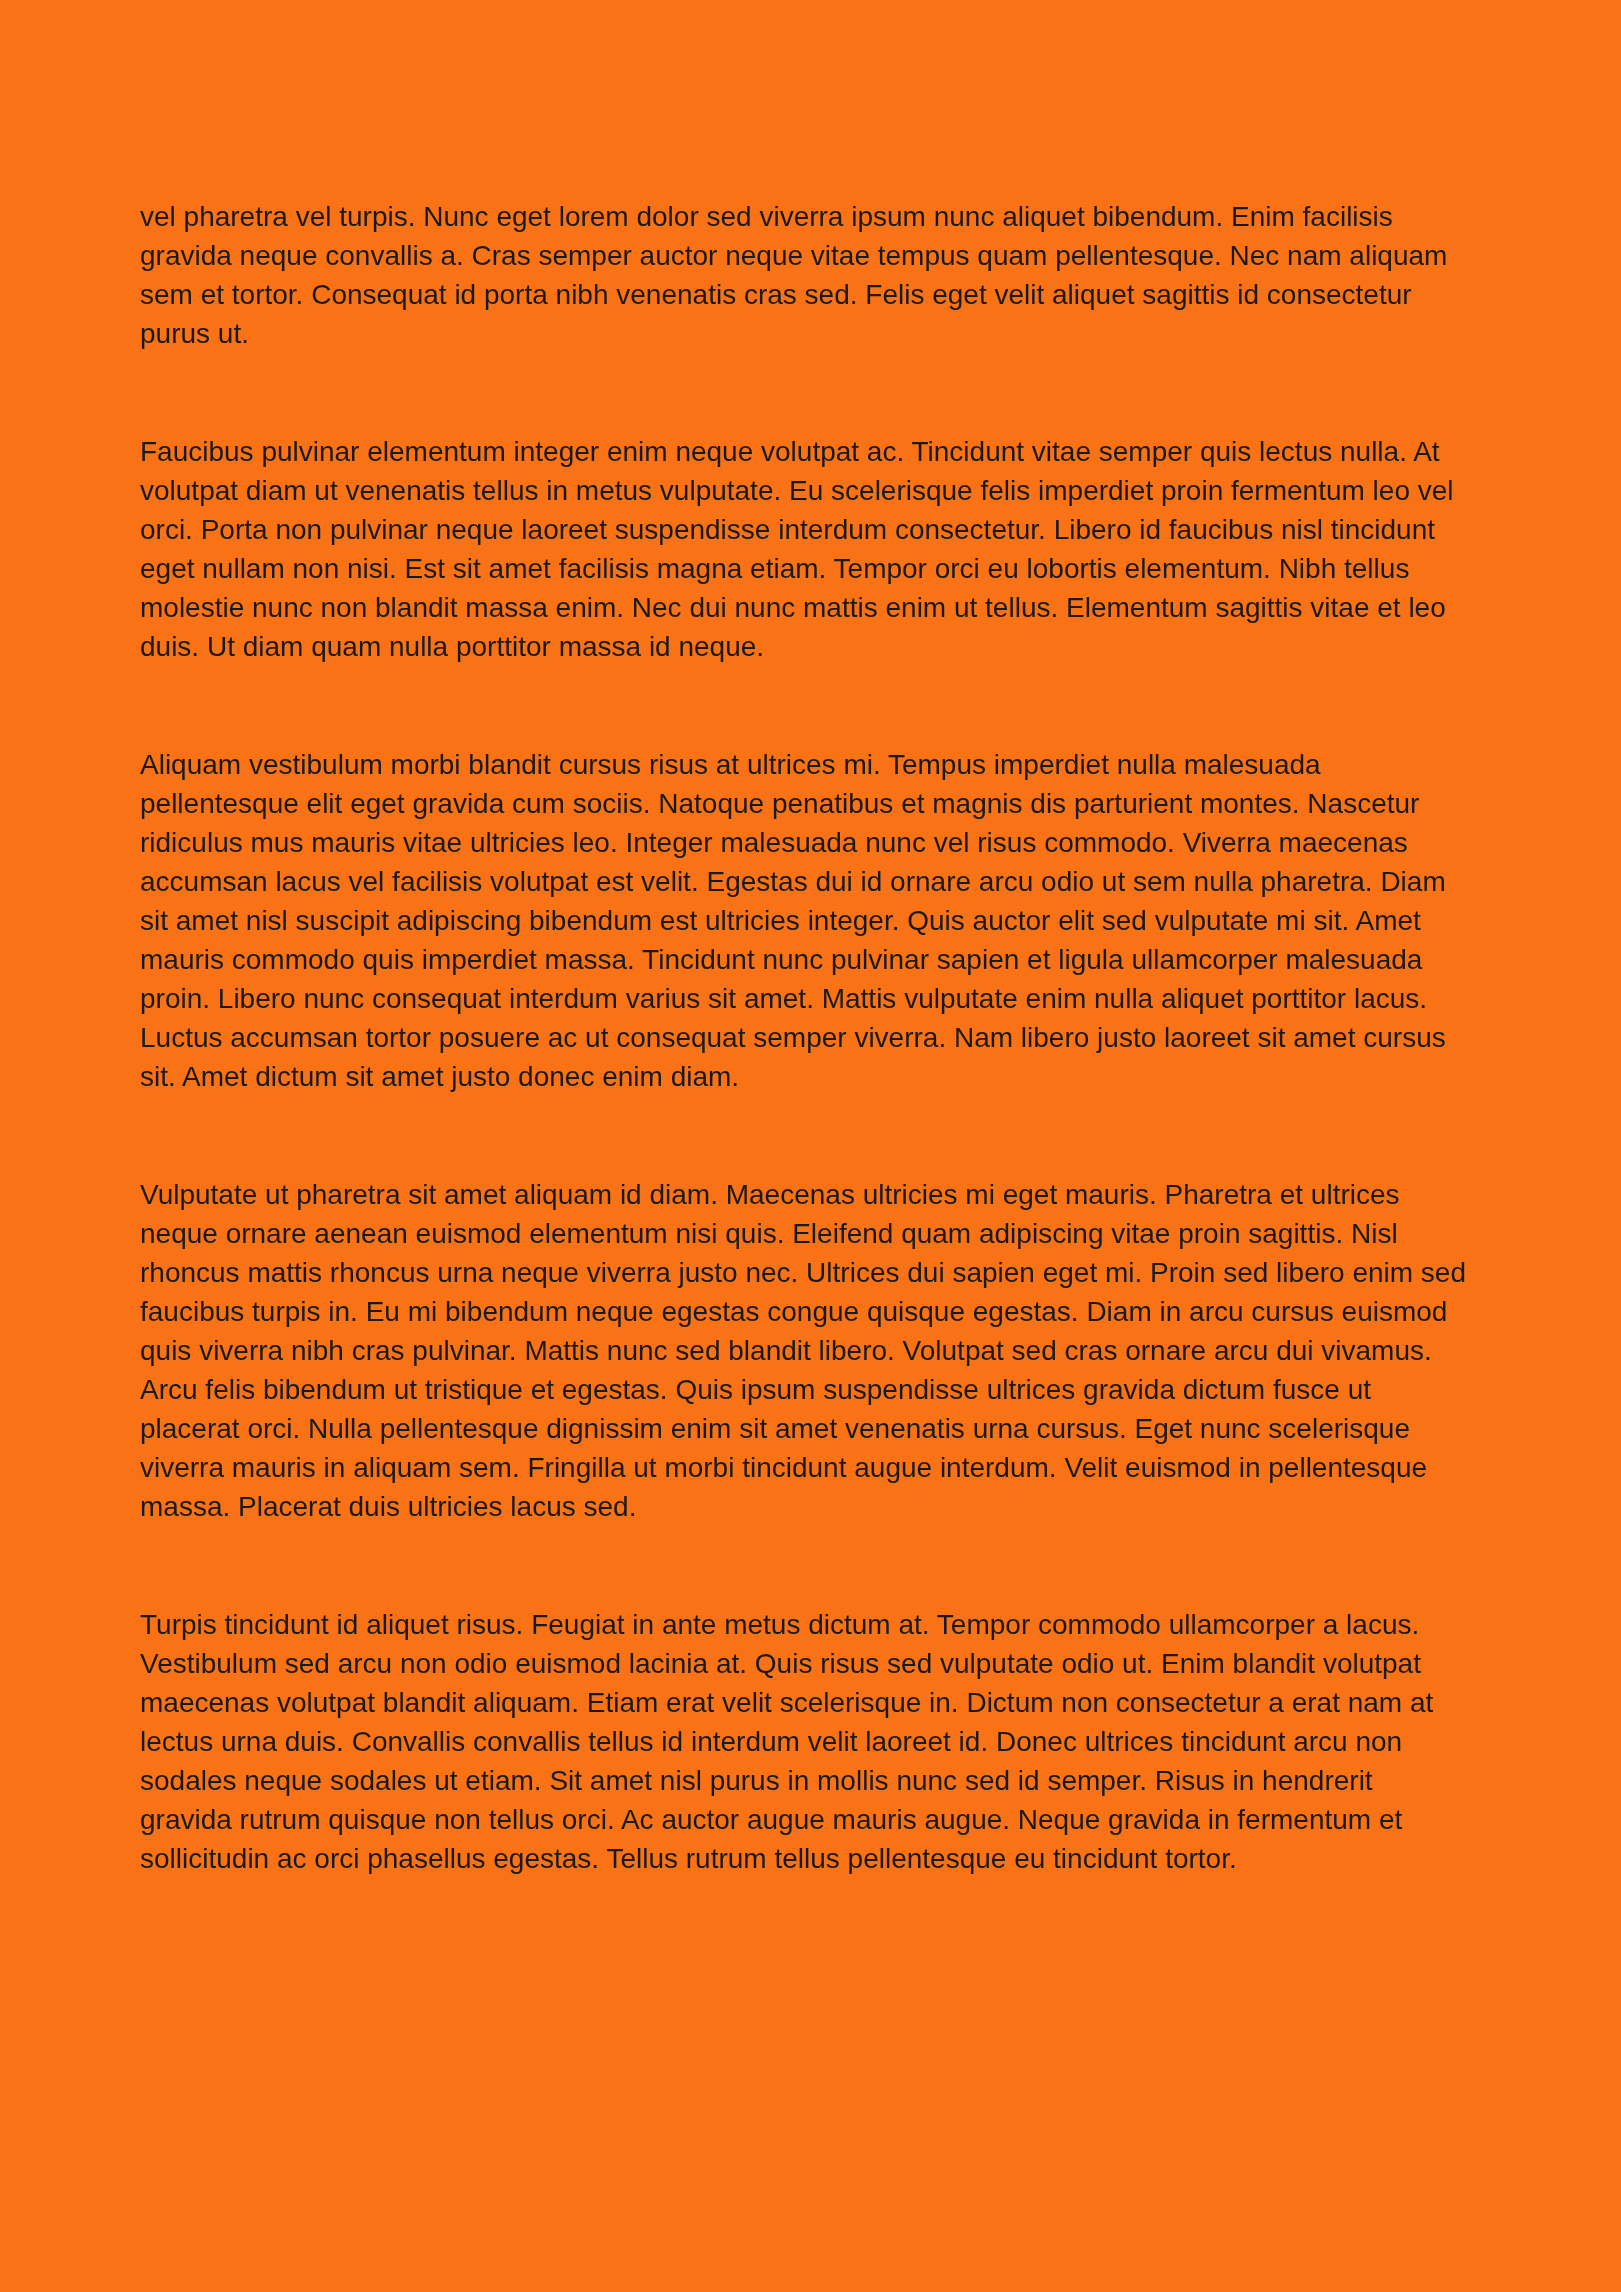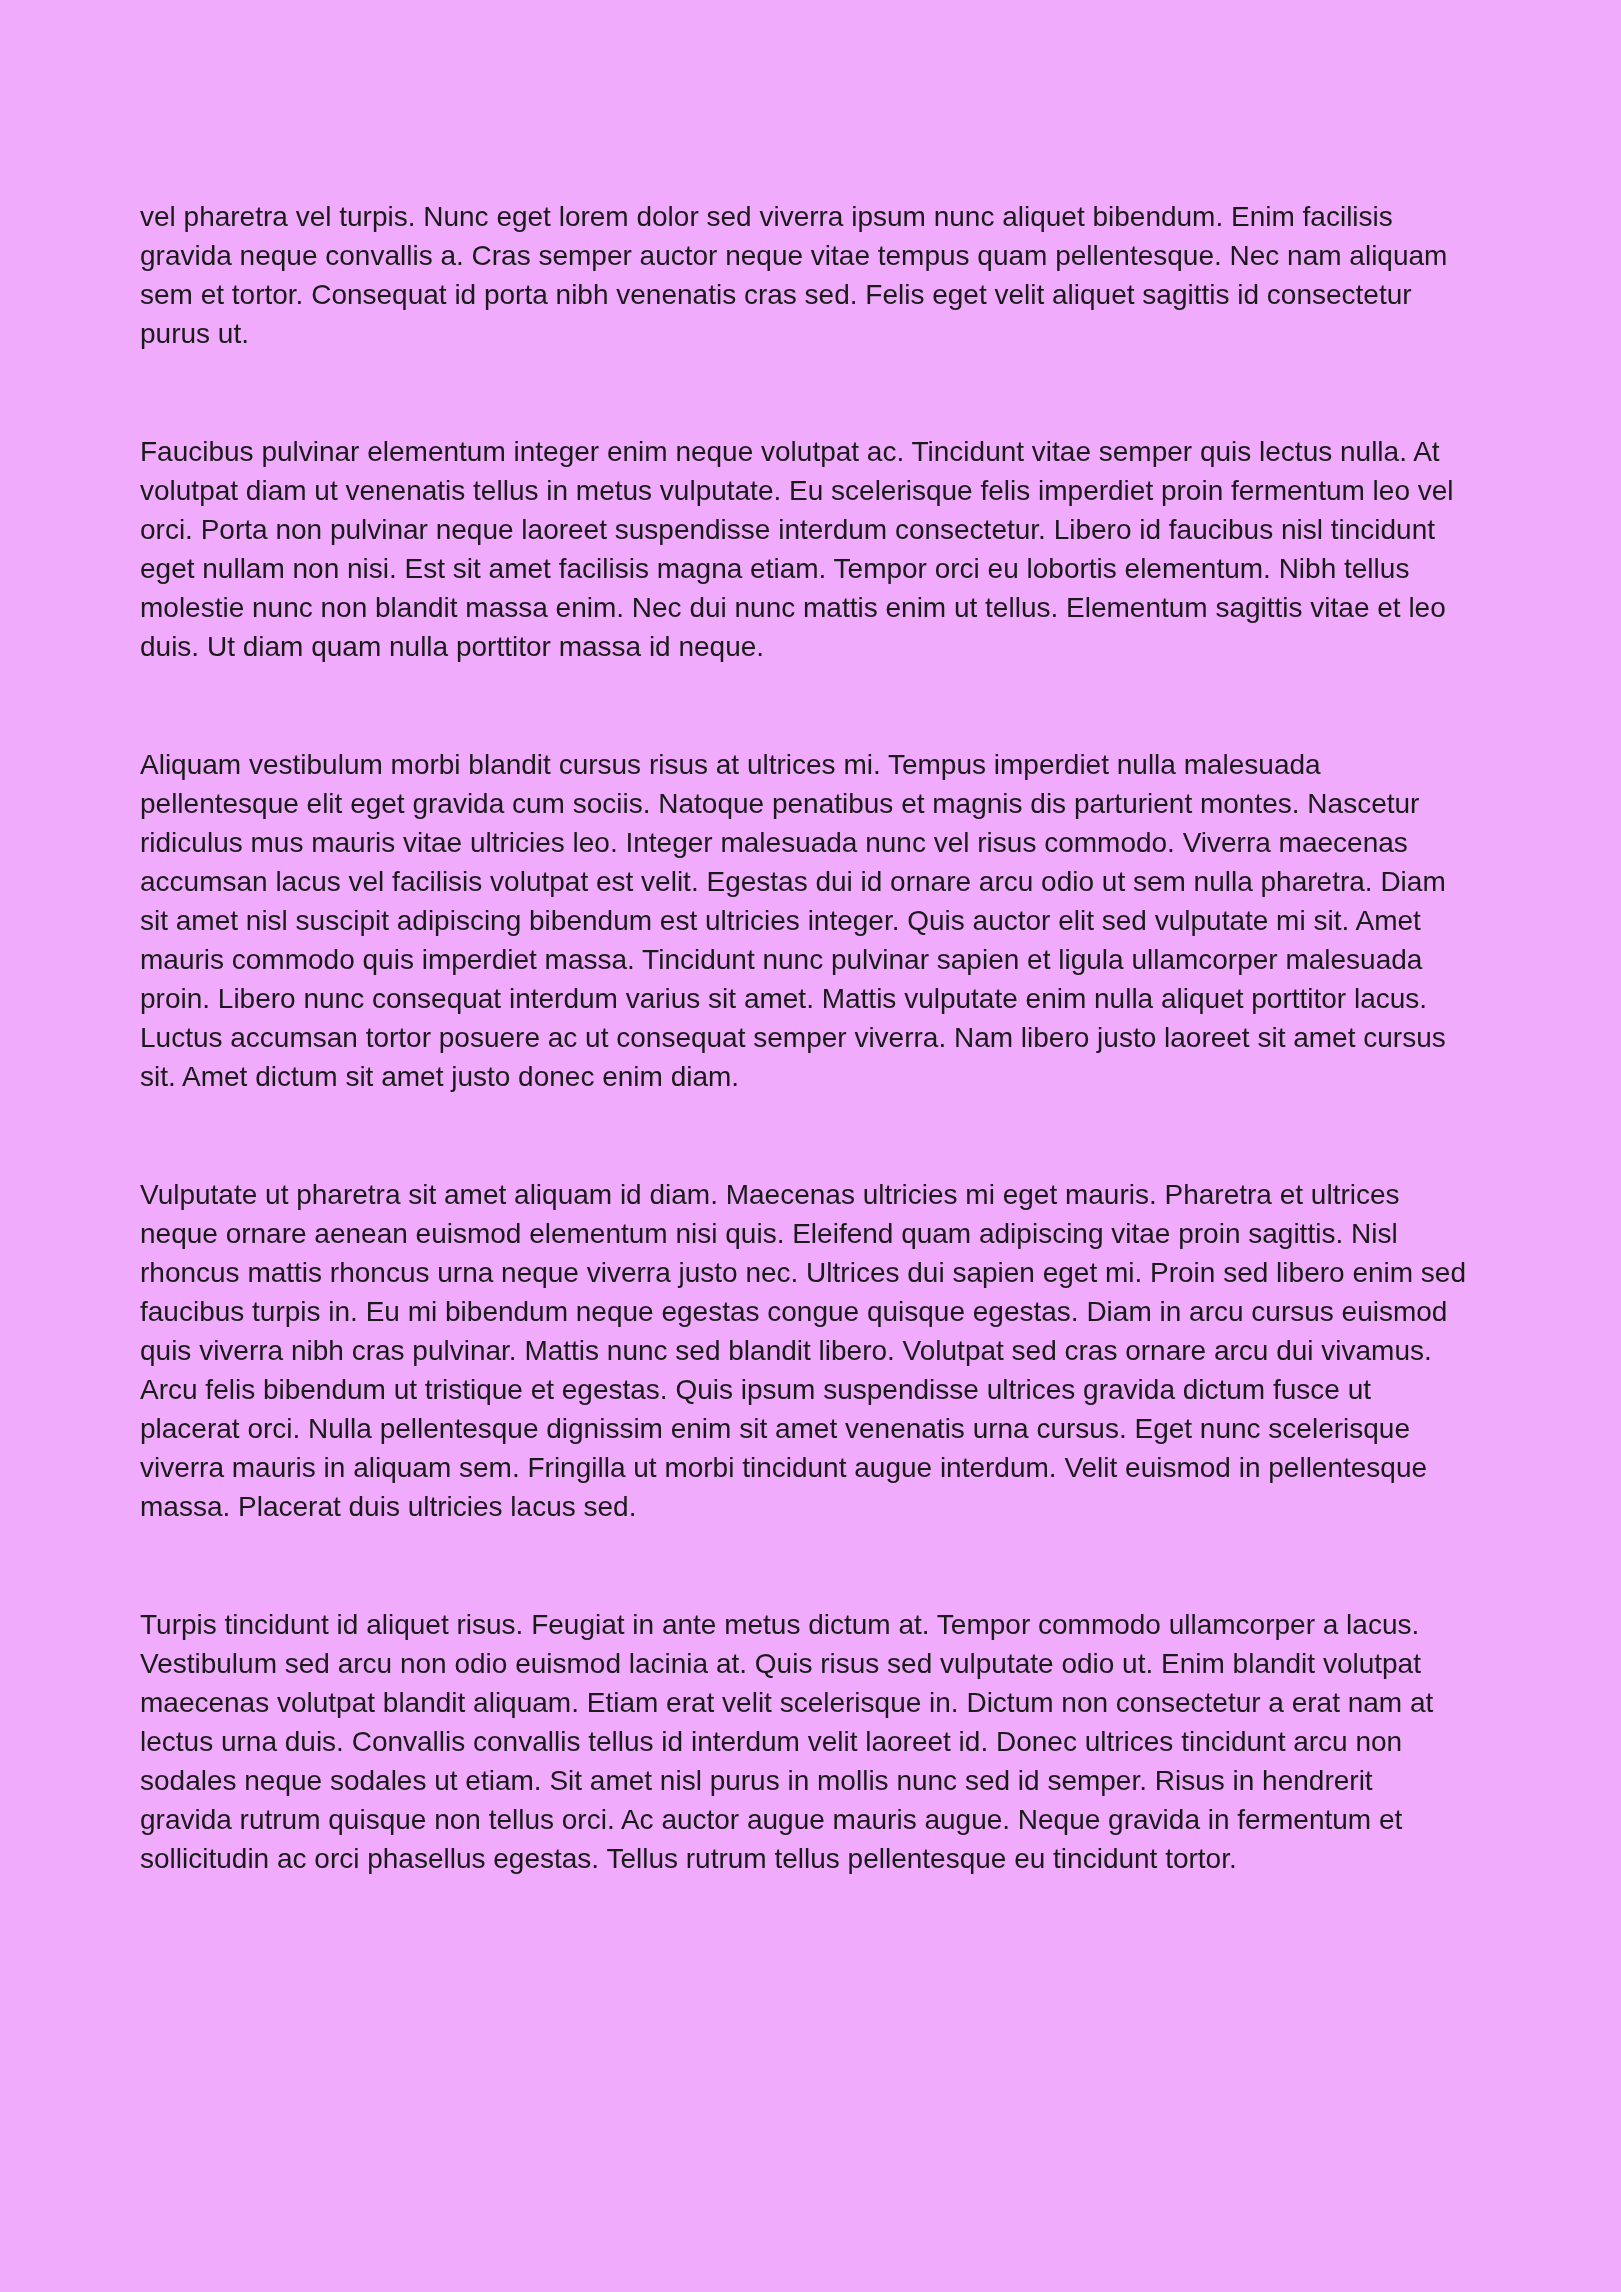--- a/index.html
+++ b/index.html
@@ -9,21 +9,21 @@
   }
   body {
     width: 1621px;
     height: 2293px;
     overflow: hidden;
   }
   .page {
     box-sizing: border-box;
     width: 1621px;
     height: 2293px;
-    background: #f0abfc;
+    background: #f97316;
     padding: 197px 155px 0 140px;
   }
   .doc-body {
     font-family: "Liberation Sans", sans-serif;
     font-size: 28px;
     line-height: 39px;
     color: #1a1a1a;
     text-align: left;
     letter-spacing: 0px;
   }

